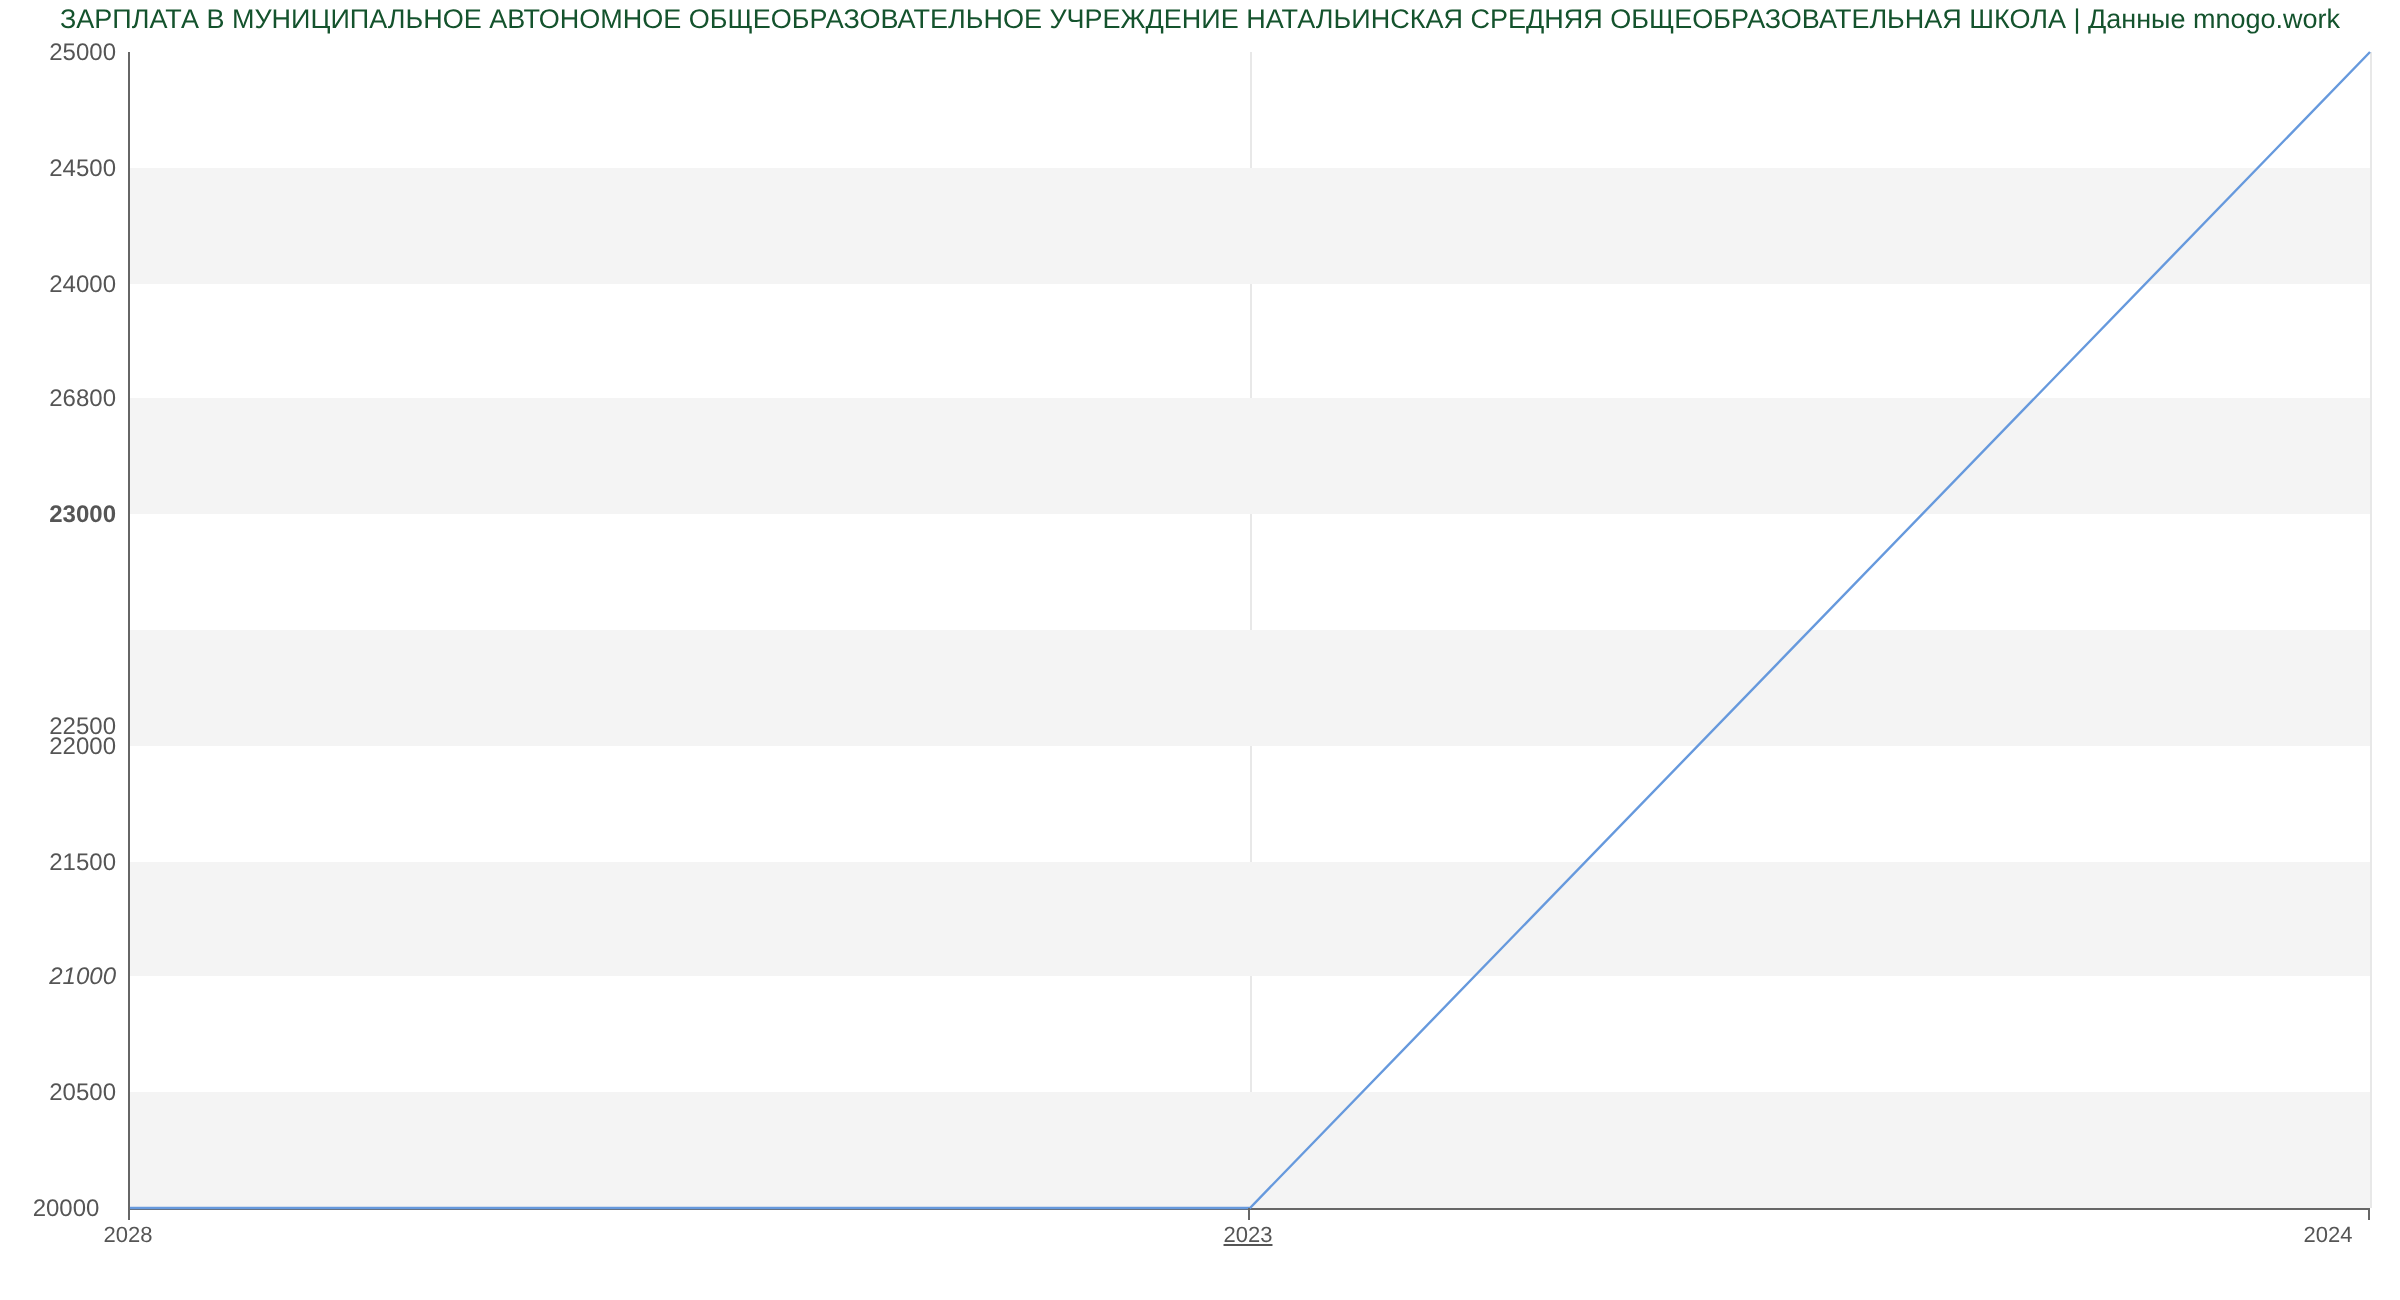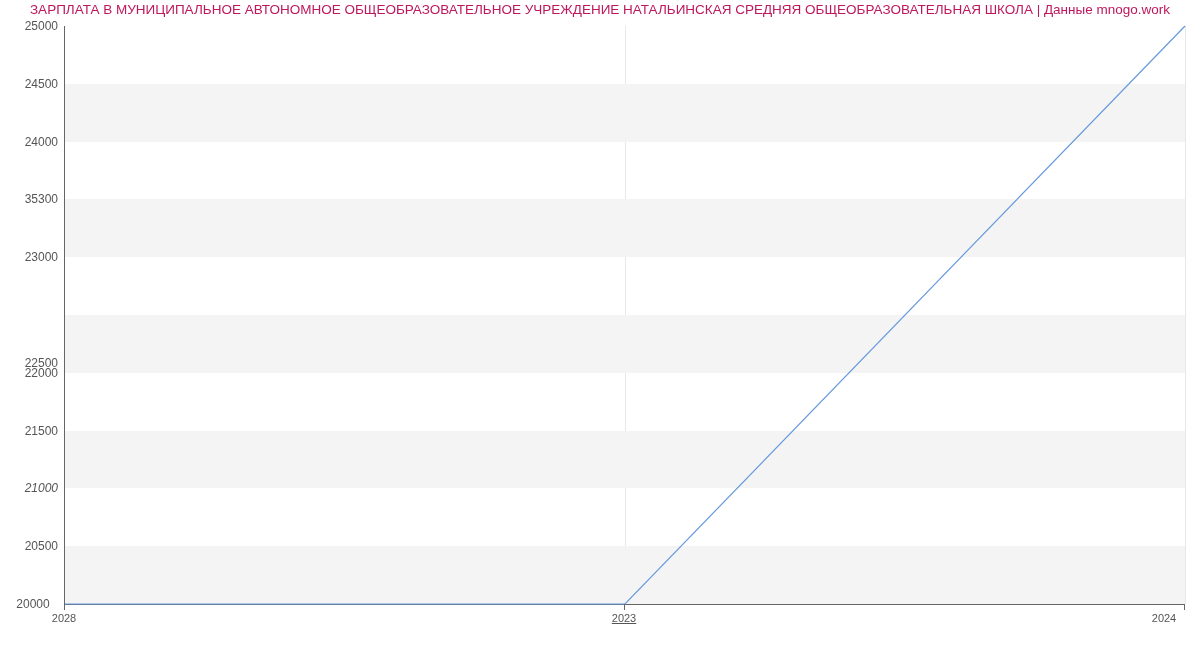--- a/index.html
+++ b/index.html
@@ -16,21 +16,21 @@
     width: 1200px;
     height: 650px;
   }
   .title {
     position: absolute;
     top: 2px;
     left: 0;
     width: 1200px;
     text-align: center;
     font-size: 13.5px;
-    color: #be185d;
+    color: #14532d;
     white-space: nowrap;
   }
   .plot-area {
     position: absolute;
     left: 64px;
     top: 26px;
     width: 1120px;
     height: 578px;
     border-left: 1px solid #666;
     border-bottom: 1px solid #666;
@@ -97,22 +97,22 @@
     <svg class="line-layer" preserveAspectRatio="none" viewBox="0 0 1120 578">
         <polyline points="0,578 560,578 1120,0" fill="none" stroke="#6699dd" stroke-width="1.2"></polyline>
       </svg>
   </div>
 <div class="y-tick-label" style="top: 604px; text-align: center;">20000</div>
     <div class="y-tick-label" style="top: 546.2px;">20500</div>
     <div class="y-tick-label" style="top: 488.4px; font-style: italic;">21000</div>
     <div class="y-tick-label" style="top: 430.6px;">21500</div>
     <div class="y-tick-label" style="top: 372.8px;">22000</div>
     <div class="y-tick-label" style="top: 315px; margin-top: 48px;">22500</div>
-    <div class="y-tick-label" style="top: 257.2px;">23000</div>
-    <div class="y-tick-label" style="top: 199.4px;">35300</div>
+    <div class="y-tick-label" style="top: 257.2px; font-weight: bold;">23000</div>
+    <div class="y-tick-label" style="top: 199.4px;">26800</div>
     <div class="y-tick-label" style="top: 141.6px;">24000</div>
     <div class="y-tick-label" style="top: 83.8px;">24500</div>
     <div class="y-tick-label" style="top: 26px;">25000</div>
     <div class="x-tick" style="left: 64px;"></div>
     <div class="x-tick-label" style="left: 64px;">2028</div>
     <div class="x-tick" style="left: 624px;"></div>
     <div class="x-tick-label" style="left: 624px; text-decoration: underline;">2023</div>
     <div class="x-tick" style="left: 1184px;"></div>
     <div class="x-tick-label" style="left: 1164px;">2024</div>
   </div>

